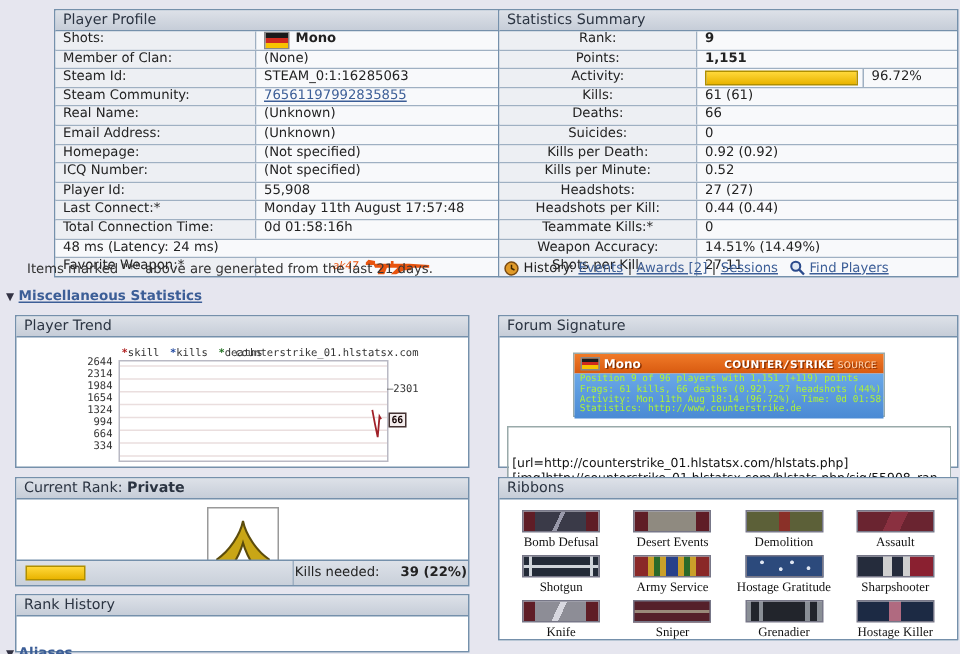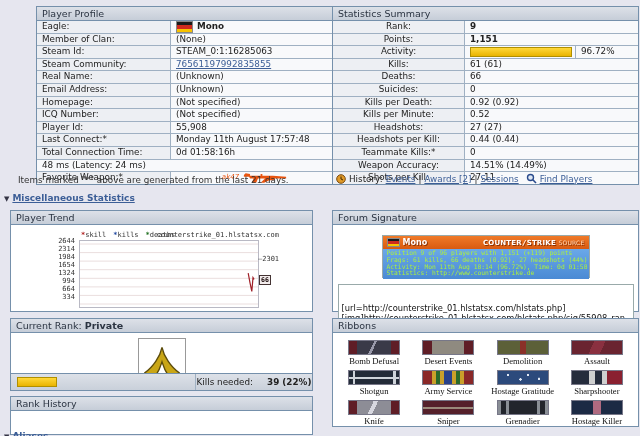--- a/index.html
+++ b/index.html
@@ -86,21 +86,21 @@
        #8a8f96 78% 84%,#22252c 84% 94%,#8a8f96 94%);}
   .r11{background:linear-gradient(90deg,#1c2a44 0 42%,#b06a80 42% 58%,#1c2a44 58%);}
 </style>
 </head>
 <body>
 
 <div class="panel pp" style="left:10px;top:6px;width:301px;margin-left:26px;">
   <div class="panel-h">Player Profile</div>
   <div>
       <div class="tr">
-        <div class="td lab">Eagle:</div>
+        <div class="td lab">Shots:</div>
         <div class="td val">
           <span class="flag"></span>
           <span class="b">Mono</span>
         </div>
       </div>
       <div class="tr">
         <div class="td lab">Member of Clan:</div>
         <div class="td val">
           <span>(None)</span>
         </div>

